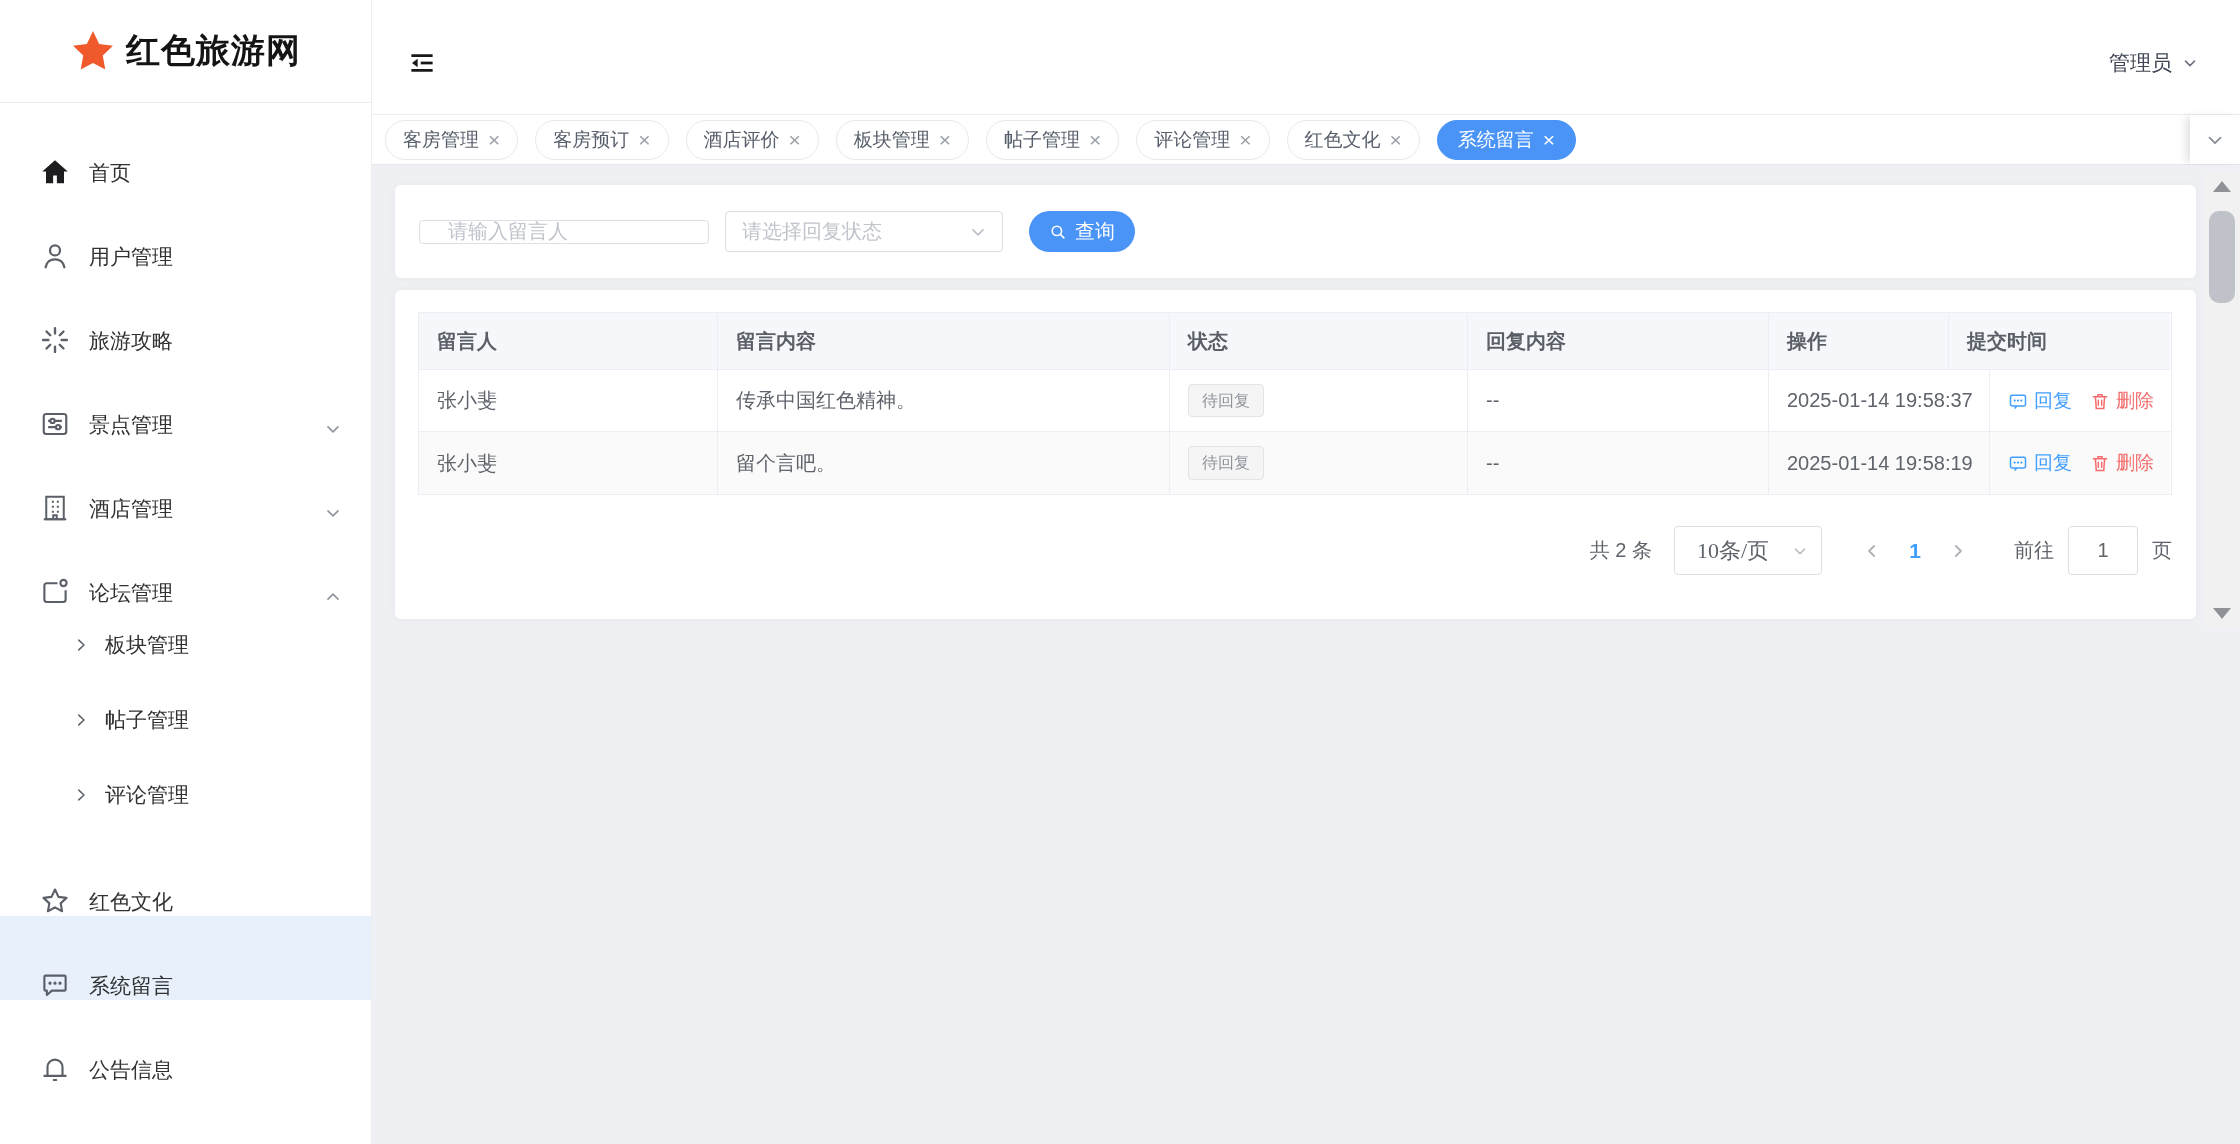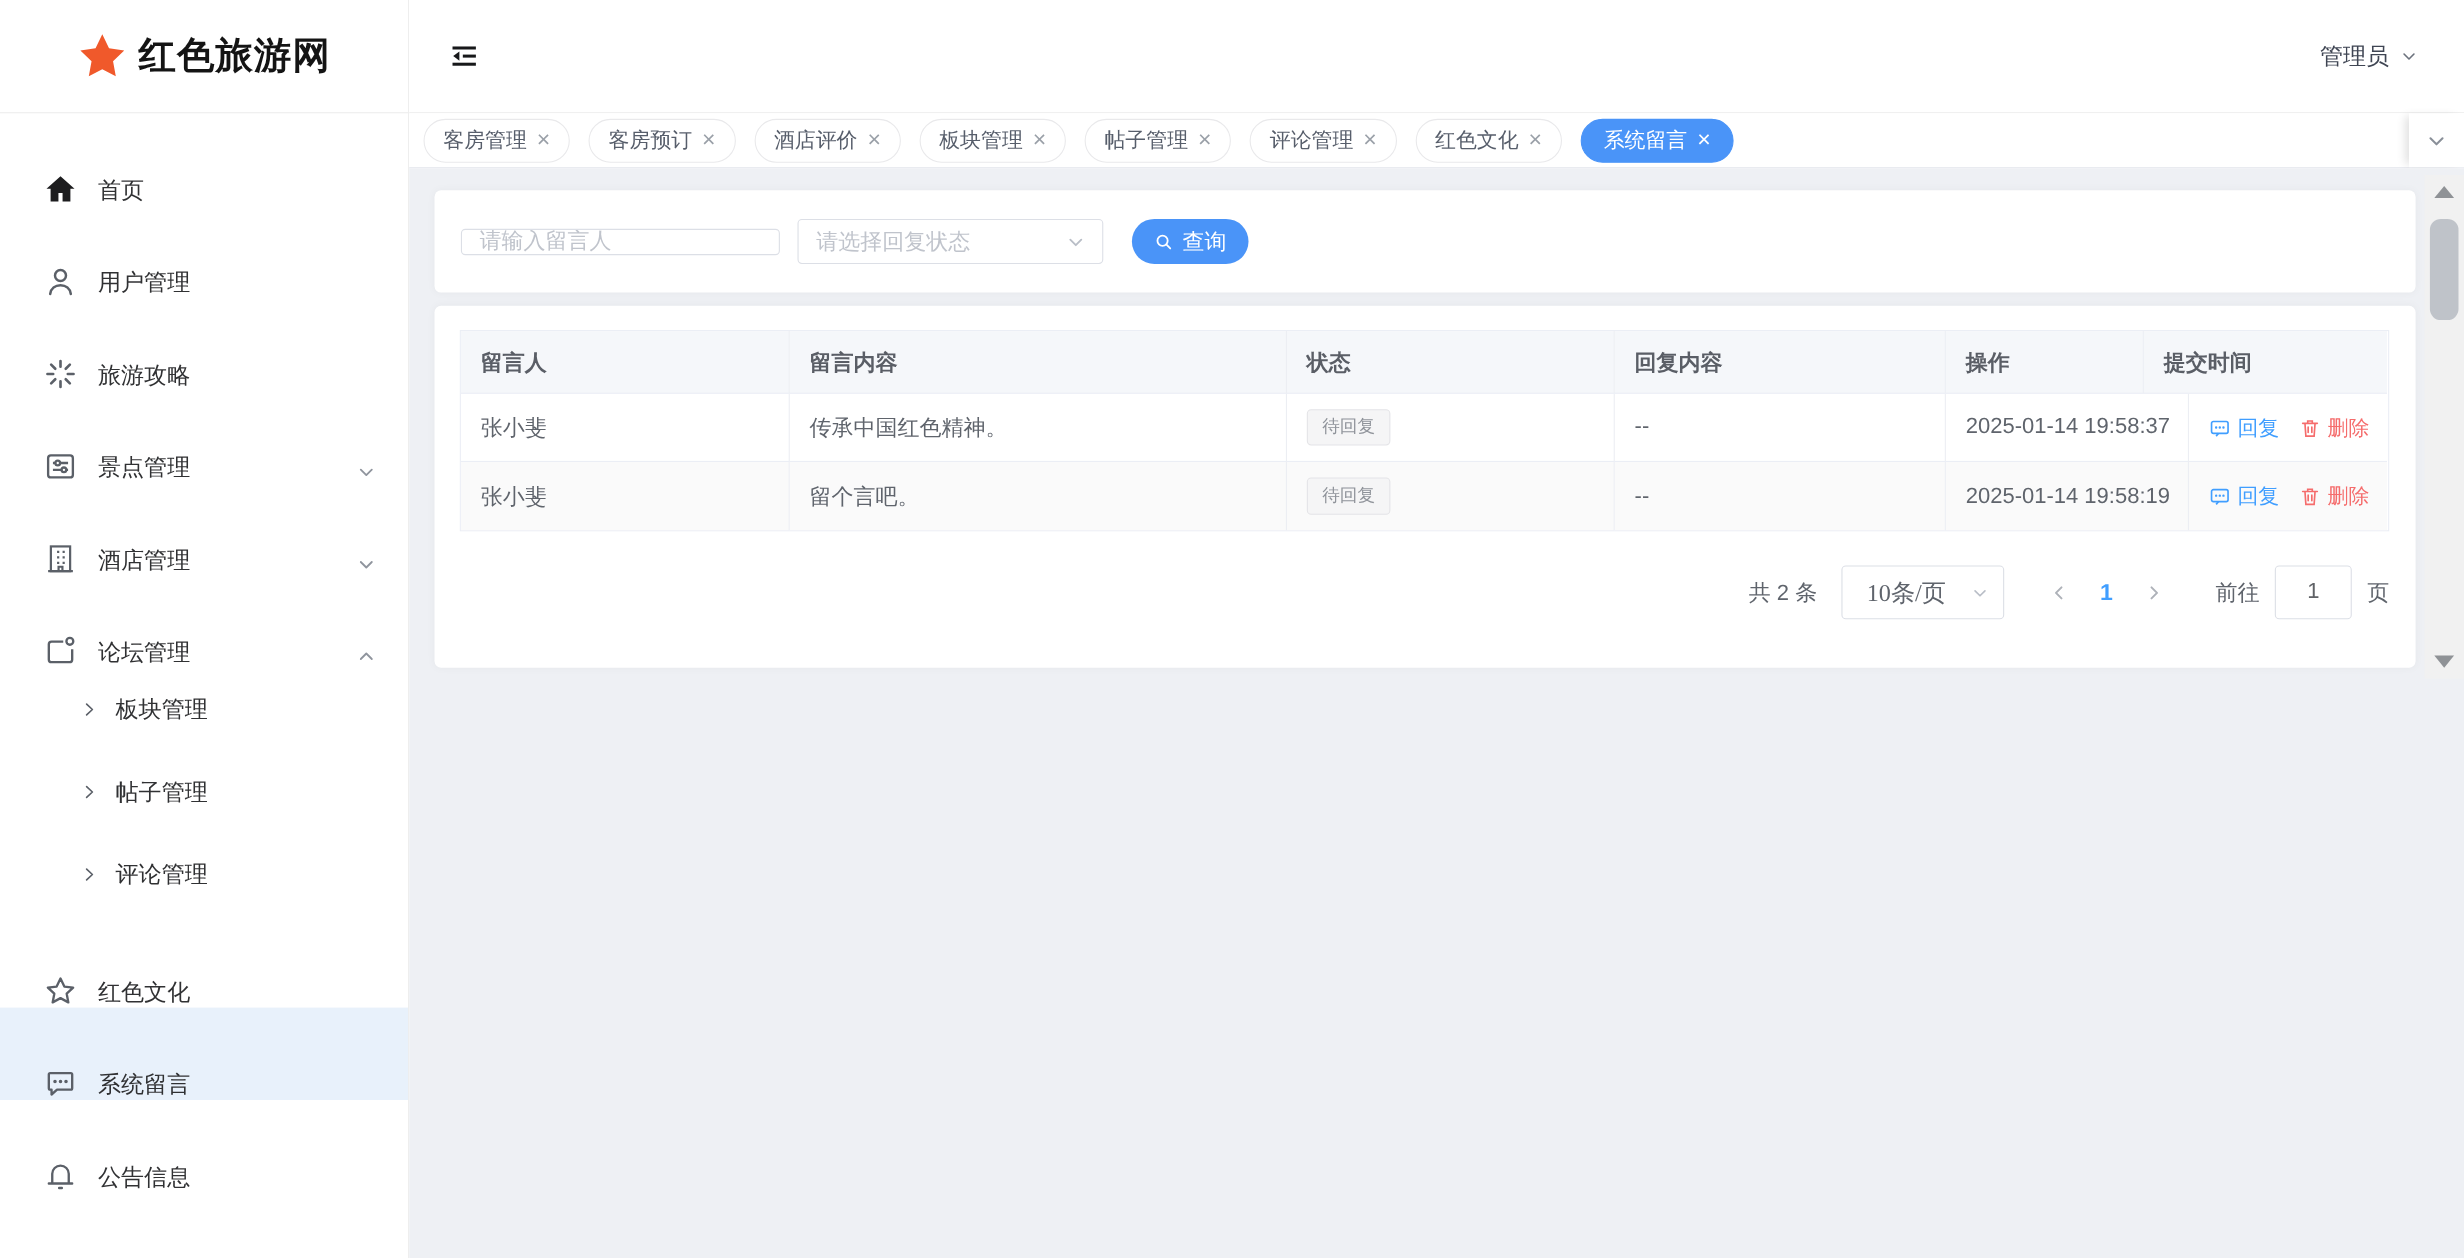--- a/index.html
+++ b/index.html
@@ -17,21 +17,21 @@
                font-size:21px; color:#303133; cursor:pointer; }
   .menu-item .mi-icon { width:30px; height:30px; margin-right:19px; color:#5b6068; flex:none; }
   .menu-item .mi-icon.dark { color:#1d1d1f; }
   .menu-item .chev { margin-left:auto; color:#90959e; width:20px; height:20px; }
   .menu-item.active { background:#e8f1fb; }
   .menu-sub { height:75px; display:flex; align-items:center; padding-left:72px;
               font-size:21px; color:#303133; cursor:pointer; }
   .menu-sub .arr { width:18px; height:18px; margin-right:15px; color:#5b6068; }
 
   
-  .main { flex:1; display:flex; flex-direction:column; min-width:0; }
+  .main { flex:1; display:flex; flex-direction:column; min-width:0;margin-top:12px; }
   .header { height:103px; flex:none; background:#fff; border-bottom:1px solid #ededed;
             display:flex; align-items:center; padding:0 41px 0 35px; }
   .fold-btn { width:30px; height:30px; color:#17181a; cursor:pointer; }
   .admin { margin-left:auto; display:flex; align-items:center; gap:9px; font-size:21px;
            color:#3f4553; cursor:pointer; }
   .admin .chev { width:18px; height:18px; color:#6c727d; }
 
   
   .tabbar { height:50px; flex:none; background:#fff; border-bottom:1px solid #e4e7ed;
             display:flex; align-items:center; padding-left:13px; position:relative; }
@@ -44,21 +44,21 @@
   .tab-more { position:absolute; right:0; top:0; width:50px; height:49px; background:#fff;
               display:flex; align-items:center; justify-content:center;
               box-shadow:-6px 0 8px -2px rgba(0,0,0,.12); cursor:pointer; }
   .tab-more .chev { width:22px; height:22px; color:#8a9099; }
 
   
   .content { flex:1; background:#eef0f4; position:relative; padding:20px 44px 0 23px; }
   .card { background:#fff; border-radius:6px; box-shadow:0 0 8px rgba(0,0,0,.04); }
   .search-card { height:93px; display:flex; align-items:center; padding:0 24px; margin-bottom:12px; }
   .inp { height:24px; border:1px solid #dcdfe6; border-radius:4px; font-size:20px; color:#606266;
-         padding:0 16px; outline:none; background:#fff; font-family:inherit; }
+         padding:0 28px; outline:none; background:#fff; font-family:inherit; }
   .inp::placeholder { color:#c0c4cc; }
   .kw-input { width:290px; margin-right:16px; }
   .sel { width:278px; margin-right:26px; display:flex; align-items:center; height:41px;
          border:1px solid #dcdfe6; border-radius:4px; padding:0 14px 0 16px; cursor:pointer;
          background:#fff;justify-content:center; }
   .sel .ph { font-size:20px; color:#c0c4cc; flex:1; }
   .sel .chev { width:20px; height:20px; color:#b9bec7; }
   .btn-primary { height:41px; border:none; border-radius:21px; background:#4a94f8; color:#fff;
                  font-size:20px; display:inline-flex; align-items:center; gap:8px; padding:0 20px;
                  cursor:pointer; font-family:inherit; }

